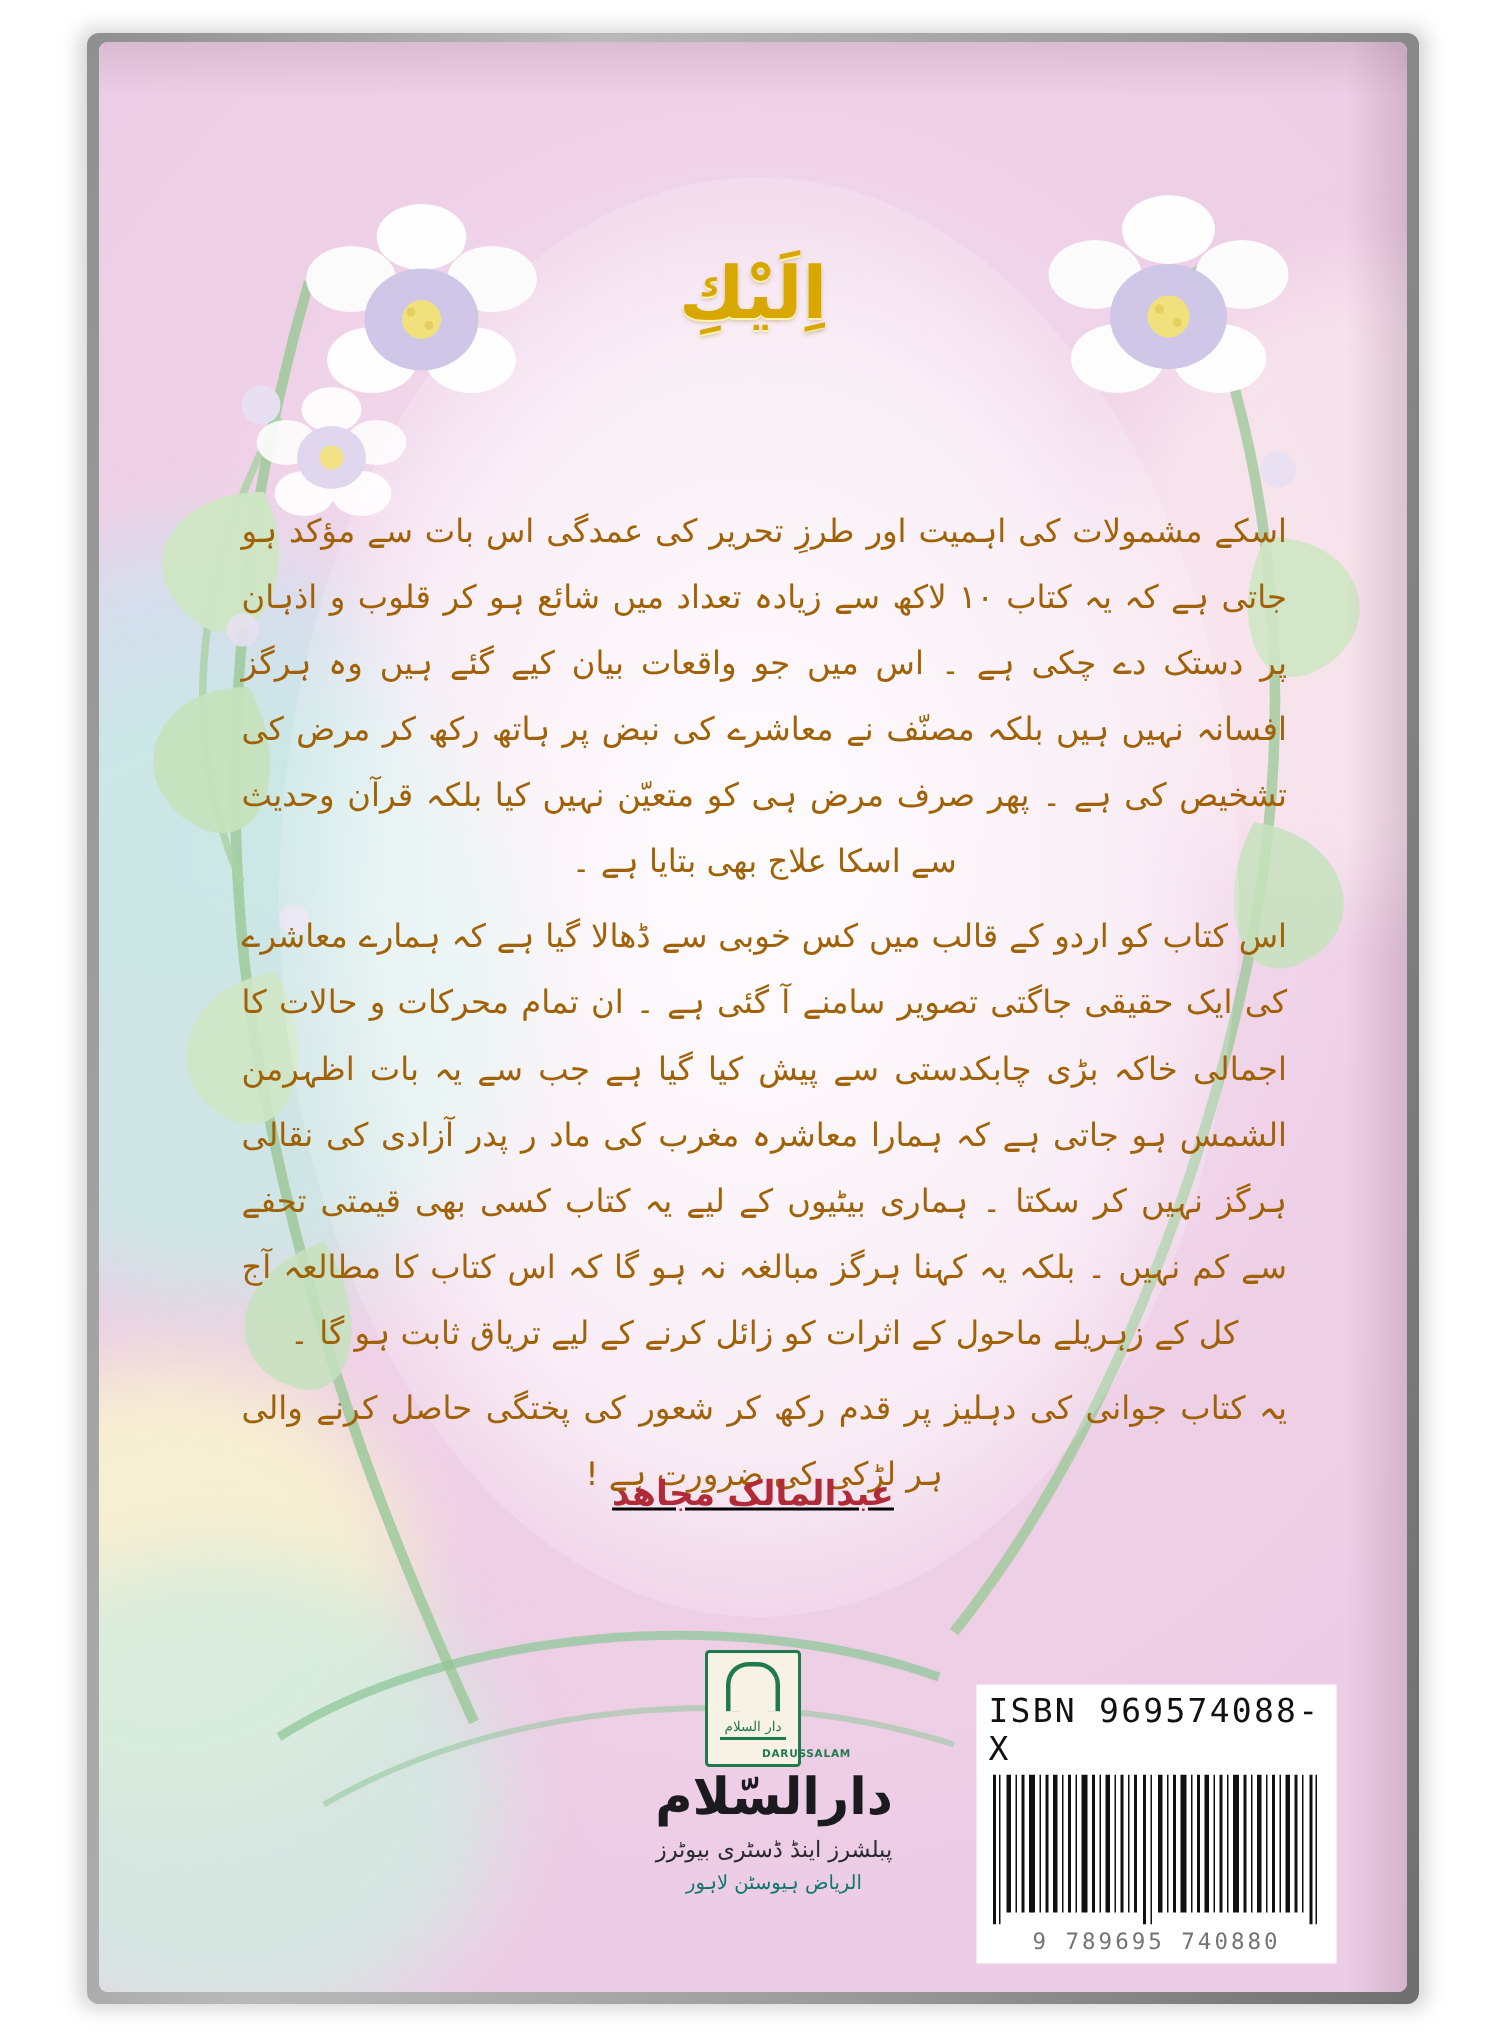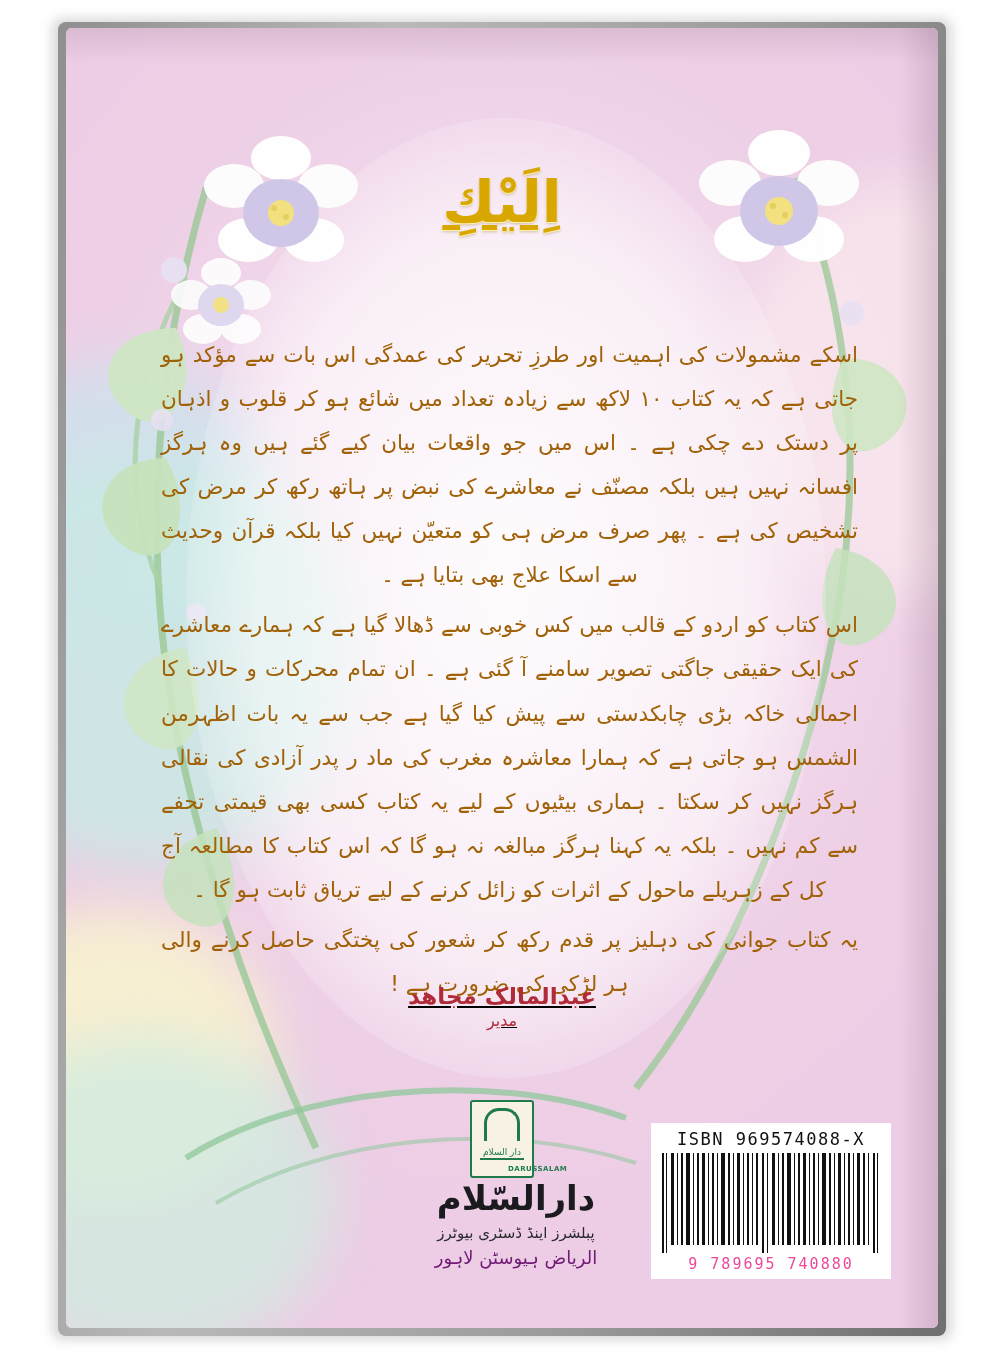--- a/index.html
+++ b/index.html
@@ -109,27 +109,26 @@
   .content {
     position: absolute;
     inset: 0;
   }
   .title {
     position: absolute;
     left: 0; right: 0;
     top: 140px;
     text-align: center;
     font-family: "DejaVu Sans", sans-serif;
-    font-size: 58px;
+    font-size: 48px;
     font-weight: bold;
     color: #d8a800;
     text-shadow: 0 1px 0 #fff3b0, 0 2px 3px rgba(140,100,0,0.35);
     direction: rtl;
     letter-spacing: 1px;
-    text-decoration: underline;
   }
   .headline {
     position: absolute;
     left: 90px; right: 90px;
     top: 242px;
     text-align: center;
     direction: rtl;
     font-size: 30px;
     line-height: 1.5;
     color: #2f2f33;
@@ -239,53 +238,52 @@
     font-weight: bold;
     color: #1b1b1f;
     letter-spacing: 1px;
   }
   .publisher .psub {
     font-size: 15px;
     color: #2a2a2e;
     margin-top: 6px;
   }
   .publisher .pcities {
-    font-size: 18px;
-    color: #701a75;
+    font-size: 13px;
+    color: #0f766e;
     margin-top: 5px;
   }
   
   .barcode-box {
     position: absolute;
     left: 585px;
     top: 1095px;
     width: 240px;
     background: #ffffff;
     padding: 6px 8px 6px 8px;
     box-sizing: border-box;
   }
   .isbn-text {
     font-family: "DejaVu Sans Mono", monospace;
-    font-size: 17px;
+    font-size: 22px;
     letter-spacing: 1.5px;
     color: #111;
-    text-align: center;
     margin-bottom: 4px;
   }
   .bars {
     height: 100px;
     width: 224px;
     margin: 0 auto;
     display: block;
   }
   .barcode-digits {
     font-family: "DejaVu Sans Mono", monospace;
     font-size: 15px;
     letter-spacing: 2px;
-    color: #ec4899;
+    color: #737373;
     text-align: center;
     margin-top: 2px;
     direction: ltr;
   }
   
   .spine-shade {
     position: absolute;
     right: 0; top: 0;
     width: 40px; height: 100%;
     background: linear-gradient(to left, rgba(120,90,110,0.22), rgba(120,90,110,0));
@@ -385,21 +383,20 @@
 
 
       <div class="body-text">
         <p>اسکے مشمولات کی اہمیت اور طرزِ تحریر کی عمدگی اس بات سے مؤکد ہو جاتی ہے کہ یہ کتاب ۱۰ لاکھ سے زیادہ تعداد میں شائع ہو کر قلوب و اذہان پر دستک دے چکی ہے ۔ اس میں جو واقعات بیان کیے گئے ہیں وہ ہرگز افسانہ نہیں ہیں بلکہ مصنّف نے معاشرے کی نبض پر ہاتھ رکھ کر مرض کی تشخیص کی ہے ۔ پھر صرف مرض ہی کو متعیّن نہیں کیا بلکہ قرآن وحدیث سے اسکا علاج بھی بتایا ہے ۔</p>
         <p>اس کتاب کو اردو کے قالب میں کس خوبی سے ڈھالا گیا ہے کہ ہمارے معاشرے کی ایک حقیقی جاگتی تصویر سامنے آ گئی ہے ۔ ان تمام محرکات و حالات کا اجمالی خاکہ بڑی چابکدستی سے پیش کیا گیا ہے جب سے یہ بات اظہرمن الشمس ہو جاتی ہے کہ ہمارا معاشرہ مغرب کی ماد ر پدر آزادی کی نقالی ہرگز نہیں کر سکتا ۔ ہماری بیٹیوں کے لیے یہ کتاب کسی بھی قیمتی تحفے سے کم نہیں ۔ بلکہ یہ کہنا ہرگز مبالغہ نہ ہو گا کہ اس کتاب کا مطالعہ آج کل کے زہریلے ماحول کے اثرات کو زائل کرنے کے لیے تریاق ثابت ہو گا ۔</p>
         <p>یہ کتاب جوانی کی دہلیز پر قدم رکھ کر شعور کی پختگی حاصل کرنے والی ہر لڑکی کی ضرورت ہے !</p>
       </div>
 
       <div class="signature">
         <div class="name">عبدالمالک مجاهد</div>
-        <div class="role">مدیر</div>
       </div>
 
       <div class="logo-wrap">
         <div class="logo-mark">
           <div class="dome"></div>
           <div class="ar">دار السلام</div>
           <div class="bar"></div>
           <div class="en">DARUSSALAM</div>
         </div>
       </div>

